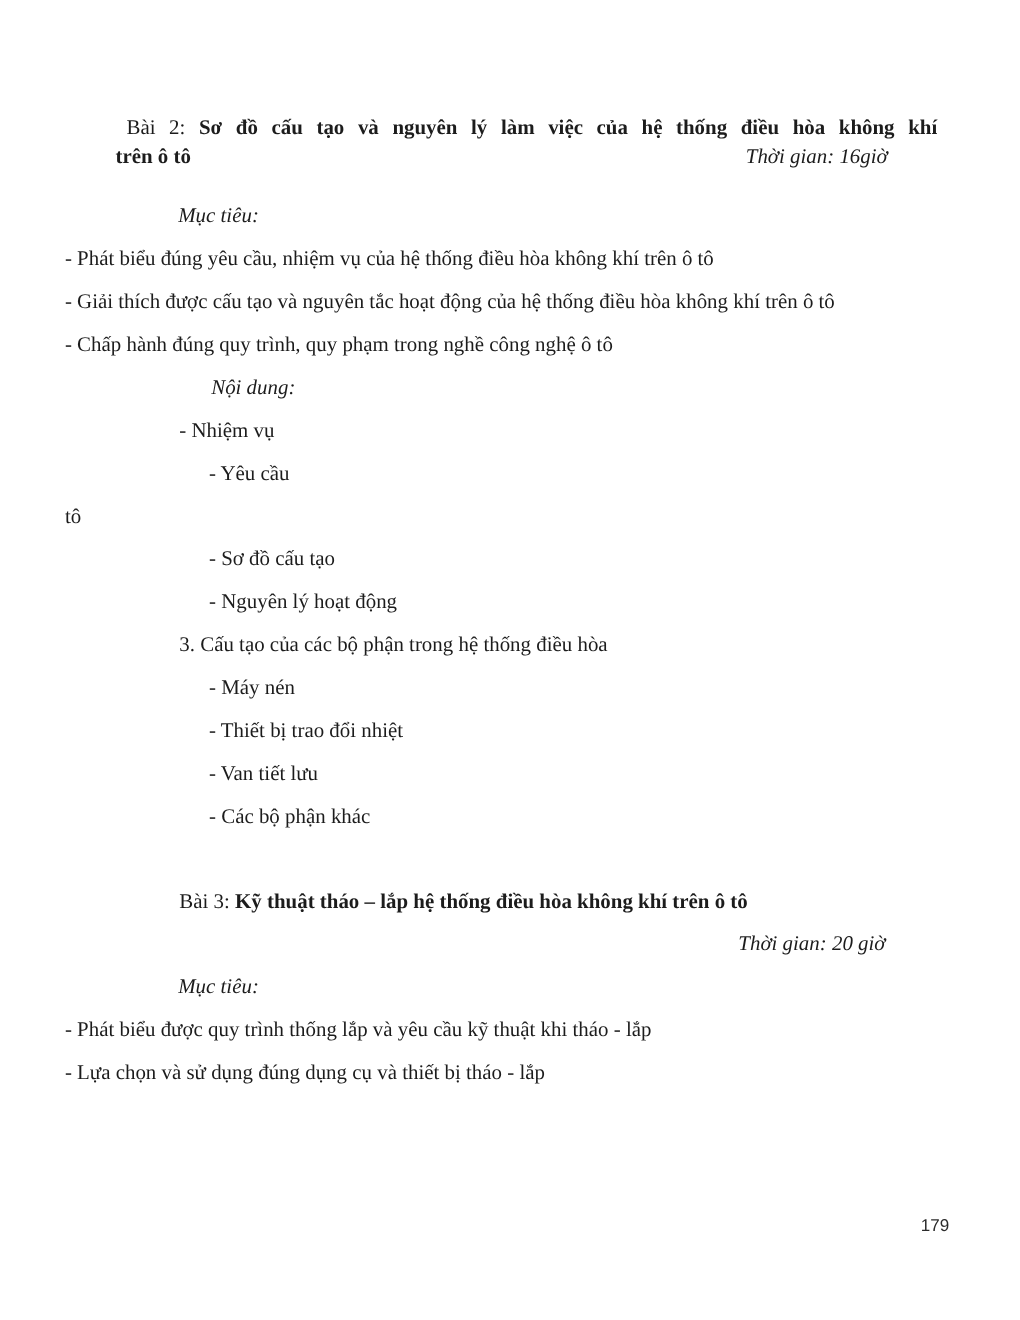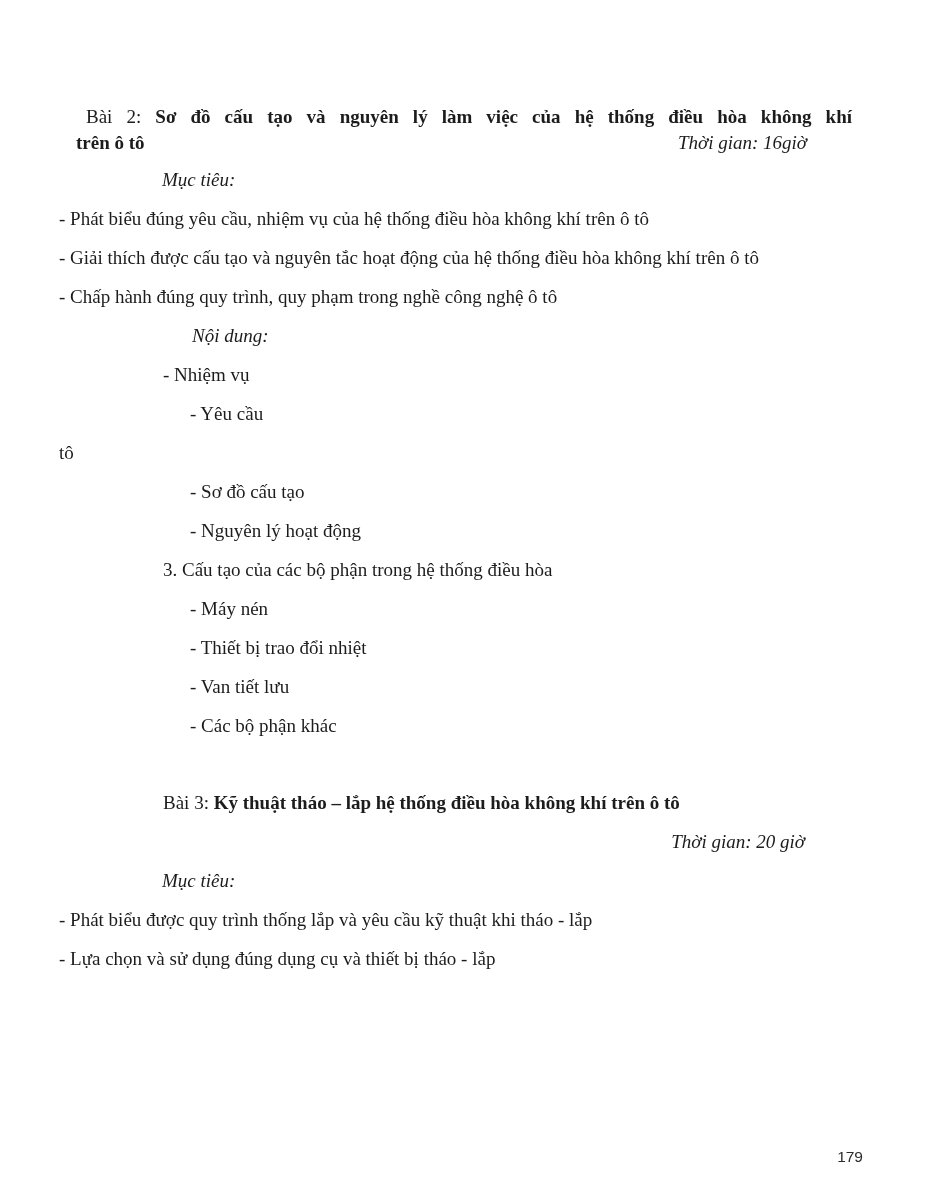--- a/index.html
+++ b/index.html
@@ -31,22 +31,22 @@
   .line.ital  { font-style: italic; }
   .line.tight { margin-bottom: 0; }
   .line.justify {
     white-space: normal;
     padding-right: 75px;
     text-align: justify;
     text-align-last: justify;
   }
   
   .heading-block {
-    margin-bottom: 11px;
-    padding-left: 76px;
+    margin-bottom: 28px;
+    padding-left: 105px;
     font-weight: bold;
     line-height: 26px;
   }
   .heading-line1 {
     padding-left: 10px;
     padding-right: 75px;
     text-align: justify;
     text-align-last: justify;
   }
   .heading-line1 .prefix, .title-prefix { font-weight: normal; }
@@ -71,21 +71,21 @@
   .lesson3-title .bold { font-weight: bold; }
   .time-line {
     line-height: 26px;
     margin-bottom: 13px;
     text-align: right;
     padding-right: 122px;
     font-style: italic;
   }
   .page-number {
     position: absolute;
-    top: 1148px;
+    top: 1106px;
     right: 64px;
     font-family: "Liberation Sans", "DejaVu Sans", sans-serif;
     font-size: 15.5px;
     color: #2b2b2b;
   }
 </style>
 </head>
 <body>
 
 <div class="page">

